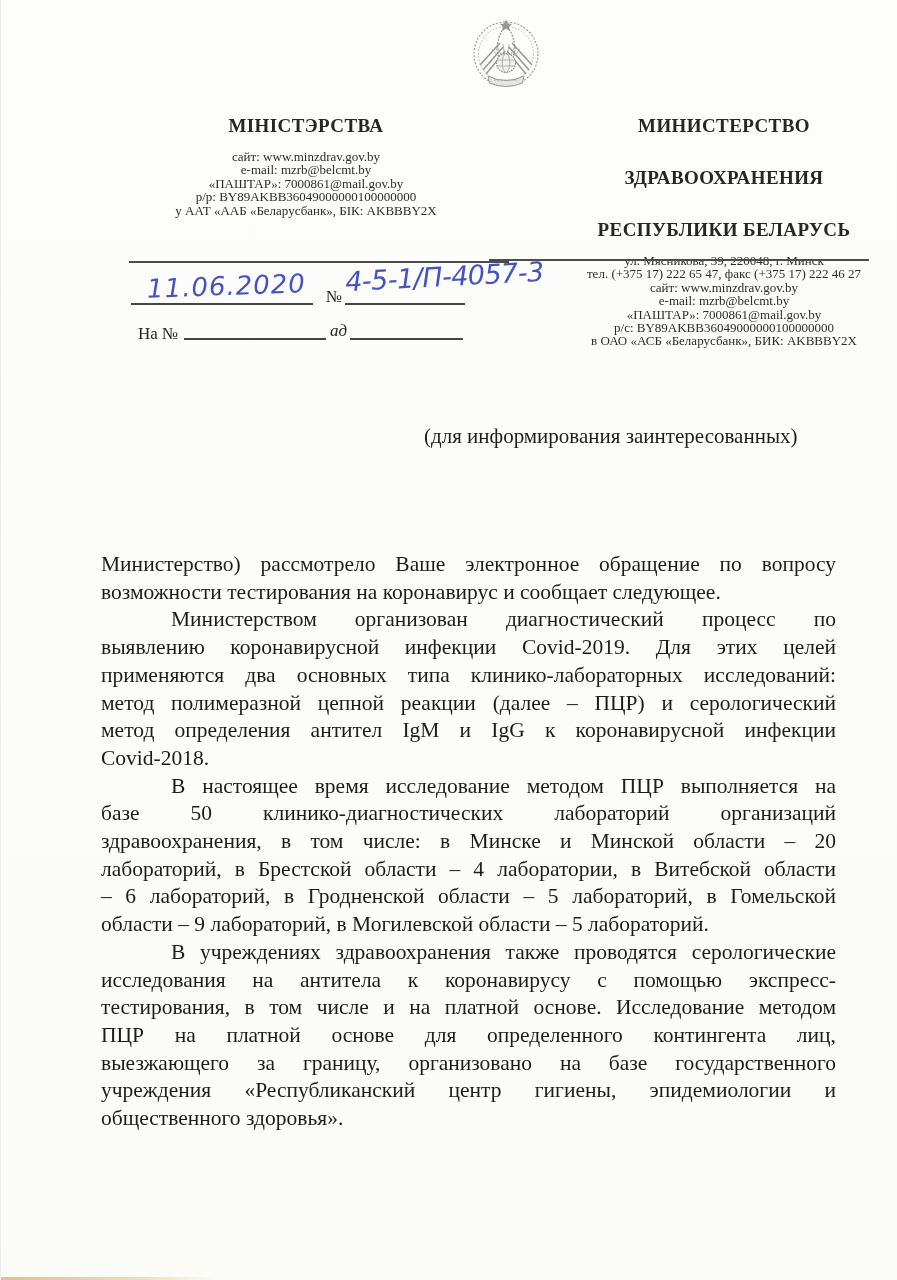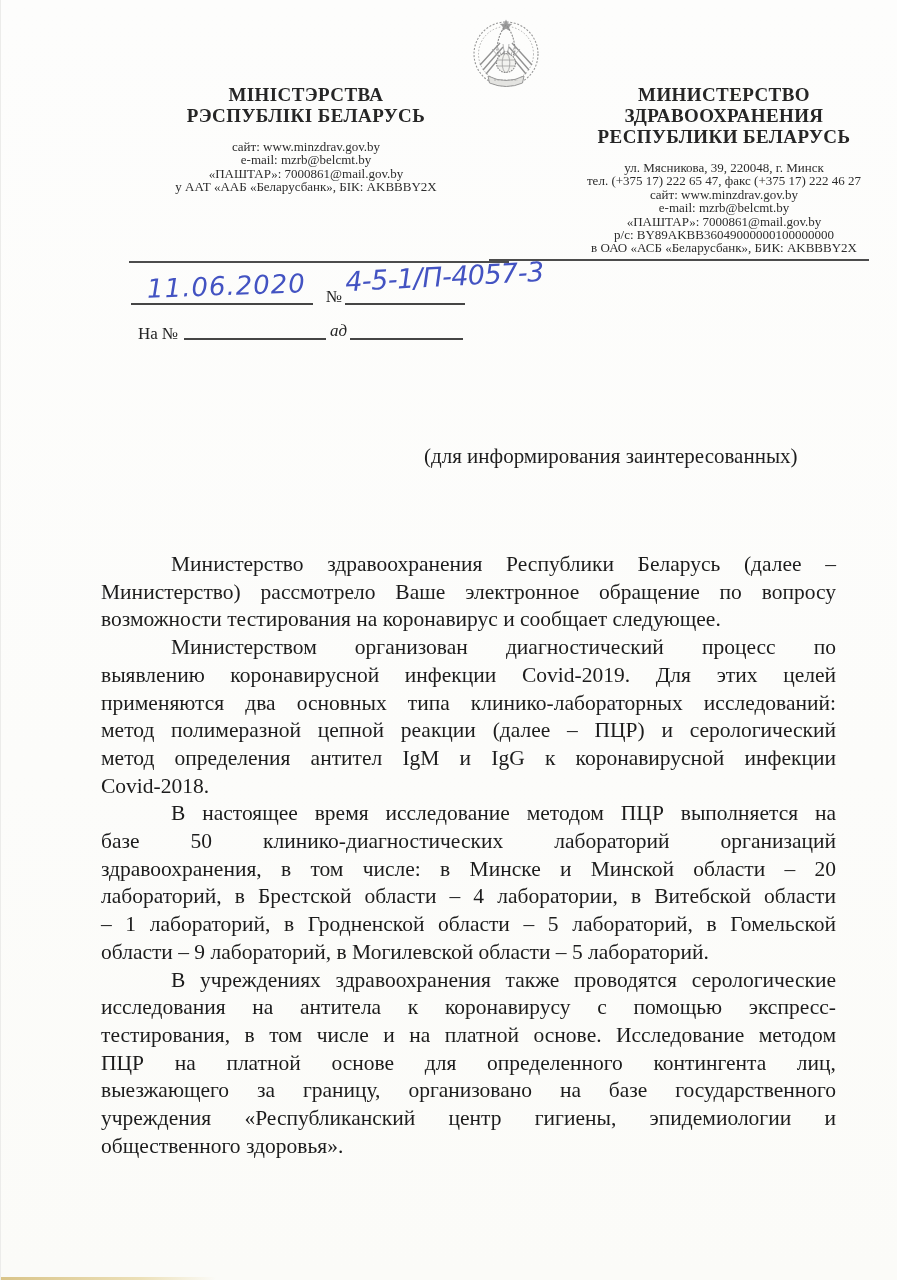--- a/index.html
+++ b/index.html
@@ -6,21 +6,21 @@
   .page{
     position:relative;width:897px;height:1280px;overflow:hidden;
     background:linear-gradient(180deg,#fdfdfc 0%,#fcfcfa 60%,#fbfbf8 100%);
     font-family:"Liberation Serif",serif;color:#1f1f1f;
     border-left:1px solid #ececea;
   }
   
   .lh{position:absolute;top:84px;text-align:center;}
   .lh-left{left:100px;width:410px;}
   .lh-right{left:534px;width:378px;}
-  .lh-title-line{font-weight:bold;font-size:19px;line-height:21px;letter-spacing:.4px;color:#262626;}
+  .lh-title-line{font-weight:bold;font-size:19px;line-height:21px;letter-spacing:.4px;color:#262626;margin-top:31px;}
   .lh-addr{margin-top:14px;}
   .lh-addr-line{font-size:13px;line-height:13.4px;color:#2c2c2c;white-space:nowrap;}
   .rule{position:absolute;height:2px;background:#4c4c4c;}
   .rule-left{left:128px;top:261px;width:380px;}
   .rule-right{left:488px;top:259px;width:380px;}
   
   .emblem{position:absolute;left:469px;top:13px;width:72px;height:84px;}
   
   .hw{position:absolute;font-family:"DejaVu Sans",cursive;font-style:italic;color:#4353c2;white-space:nowrap;}
   .hw-date{left:146px;top:271px;font-size:26px;letter-spacing:1px;transform:rotate(-2deg);}
@@ -28,21 +28,21 @@
   .u{position:absolute;height:1.6px;background:#454545;}
   .u-date{left:130px;top:303px;width:182px;}
   .u-num{left:344px;top:303px;width:120px;}
   .u-reply1{left:183px;top:338px;width:142px;}
   .u-reply2{left:349px;top:338px;width:113px;}
   .plabel{position:absolute;font-size:17px;color:#242424;white-space:nowrap;}
   .no-label{left:325px;top:287px;}
   .reply-label{left:137px;top:324px;text-align:right;}
   .ad-label{left:329px;top:321px;font-style:italic;}
   
-  .note{position:absolute;left:423px;top:444px;font-size:21px;color:#1d1d1d;white-space:nowrap;}
+  .note{position:absolute;left:423px;top:424px;font-size:21px;color:#1d1d1d;white-space:nowrap;}
   
   .body-text{position:absolute;left:100px;top:551px;width:735px;font-size:21.5px;color:#1c1c1c;}
   .bline{line-height:27.7px;}
   .jl{text-align:justify;text-align-last:justify;}
   .ind{text-indent:70px;}
   
   .bottom-artifact{position:absolute;left:0;bottom:0;width:215px;height:3px;
     background:linear-gradient(to right,#d9c489,#ece0b8 65%,rgba(255,255,255,0));}
 </style>
 </head>
@@ -72,26 +72,26 @@
 
         <path d="M18 63 q18 9 36 0 l-1.5 7 q-16 7 -33 0 z" fill="#e4e4e1" stroke="#8d8d8d" stroke-width=".9"></path>
         <path d="M24 67 h24" stroke="#9e9e9e" stroke-width=".8" stroke-dasharray="2 1.4"></path>
       </g>
     </svg>
   </div>
 
   <div class="lh lh-left">
     <div class="lh-title">
         <div class="lh-title-line">МІНІСТЭРСТВА</div>
-        <div class="lh-title-line">РЭСПУБЛІКІ БЕЛАРУСЬ</div>
       </div>
     <div class="lh-addr">
         <div class="lh-addr-line">сайт: www.minzdrav.gov.by</div>
         <div class="lh-addr-line">e-mail: mzrb@belcmt.by</div>
         <div class="lh-addr-line">«ПАШТАР»: 7000861@mail.gov.by</div>
+        <div class="lh-addr-line">р/р: BY89AKBB36049000000100000000</div>
         <div class="lh-addr-line">у ААТ «ААБ «Беларусбанк», БІК: AKBBBY2X</div>
       </div>
   </div>
 
   <div class="lh lh-right">
     <div class="lh-title">
         <div class="lh-title-line">МИНИСТЕРСТВО</div>
         <div class="lh-title-line">ЗДРАВООХРАНЕНИЯ</div>
         <div class="lh-title-line">РЕСПУБЛИКИ БЕЛАРУСЬ</div>
       </div>
@@ -117,38 +117,37 @@
 
   <div class="plabel reply-label">На №</div>
   <div class="u u-reply1"></div>
   <div class="plabel ad-label">ад</div>
   <div class="u u-reply2"></div>
 
   <div class="note">(для информирования заинтересованных)</div>
 
   <div class="body-text">
       <div class="para">
-        <div class="bline jl ind">Министерство здравоохранения Республики Беларусь (далее –</div>
         <div class="bline jl">Министерство) рассмотрело Ваше электронное обращение по вопросу</div>
         <div class="bline">возможности тестирования на коронавирус и сообщает следующее.</div>
       </div>
       <div class="para">
         <div class="bline jl ind">Министерством организован диагностический процесс по</div>
         <div class="bline jl">выявлению коронавирусной инфекции Covid-2019. Для этих целей</div>
         <div class="bline jl">применяются два основных типа клинико-лабораторных исследований:</div>
         <div class="bline jl">метод полимеразной цепной реакции (далее – ПЦР) и серологический</div>
         <div class="bline jl">метод определения антител IgM и IgG к коронавирусной инфекции</div>
         <div class="bline">Covid-2018.</div>
       </div>
       <div class="para">
         <div class="bline jl ind">В настоящее время исследование методом ПЦР выполняется на</div>
         <div class="bline jl">базе 50 клинико-диагностических лабораторий организаций</div>
         <div class="bline jl">здравоохранения, в том числе: в Минске и Минской области – 20</div>
         <div class="bline jl">лабораторий, в Брестской области – 4 лаборатории, в Витебской области</div>
-        <div class="bline jl">– 1 лабораторий, в Гродненской области – 5 лабораторий, в Гомельской</div>
+        <div class="bline jl">– 6 лабораторий, в Гродненской области – 5 лабораторий, в Гомельской</div>
         <div class="bline">области – 9 лабораторий, в Могилевской области – 5 лабораторий.</div>
       </div>
       <div class="para">
         <div class="bline jl ind">В учреждениях здравоохранения также проводятся серологические</div>
         <div class="bline jl">исследования на антитела к коронавирусу с помощью экспресс-</div>
         <div class="bline jl">тестирования, в том числе и на платной основе. Исследование методом</div>
         <div class="bline jl">ПЦР на платной основе для определенного контингента лиц,</div>
         <div class="bline jl">выезжающего за границу, организовано на базе государственного</div>
         <div class="bline jl">учреждения «Республиканский центр гигиены, эпидемиологии и</div>
         <div class="bline">общественного здоровья».</div>

